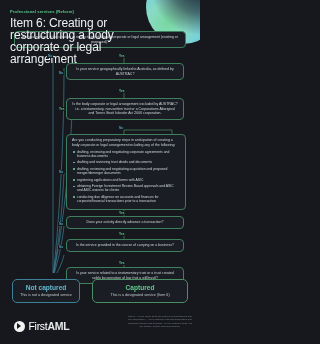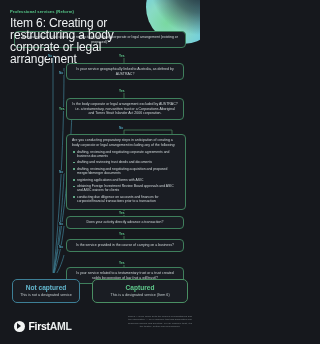--- a/index.html
+++ b/index.html
@@ -103,21 +103,21 @@
     background: #f2f4f4; position: relative;
   }
   .brand .mark::before {
     content: ""; position: absolute; left: 3.4px; top: 2.4px;
     width: 0; height: 0;
     border-left: 4.4px solid #16181d;
     border-top: 3.1px solid transparent;
     border-bottom: 3.1px solid transparent;
   }
   .brand .bn { font-size: 10.5px; color: #ffffff; letter-spacing: -.3px; }
-  .brand .bn b { font-weight: bold; }
+  .brand .bn b { font-weight: normal; }
   .brand .bn span { font-weight: bold; color: #e6eaea; }
   .disclaimer {
     position: absolute; right: 7px; top: 7px; width: 66px;
     font-size: 2.5px; line-height: 3.3px; color: #7d8588; text-align: center;
   }
 </style>
 </head>
 <body>
 
 <div class="page">

